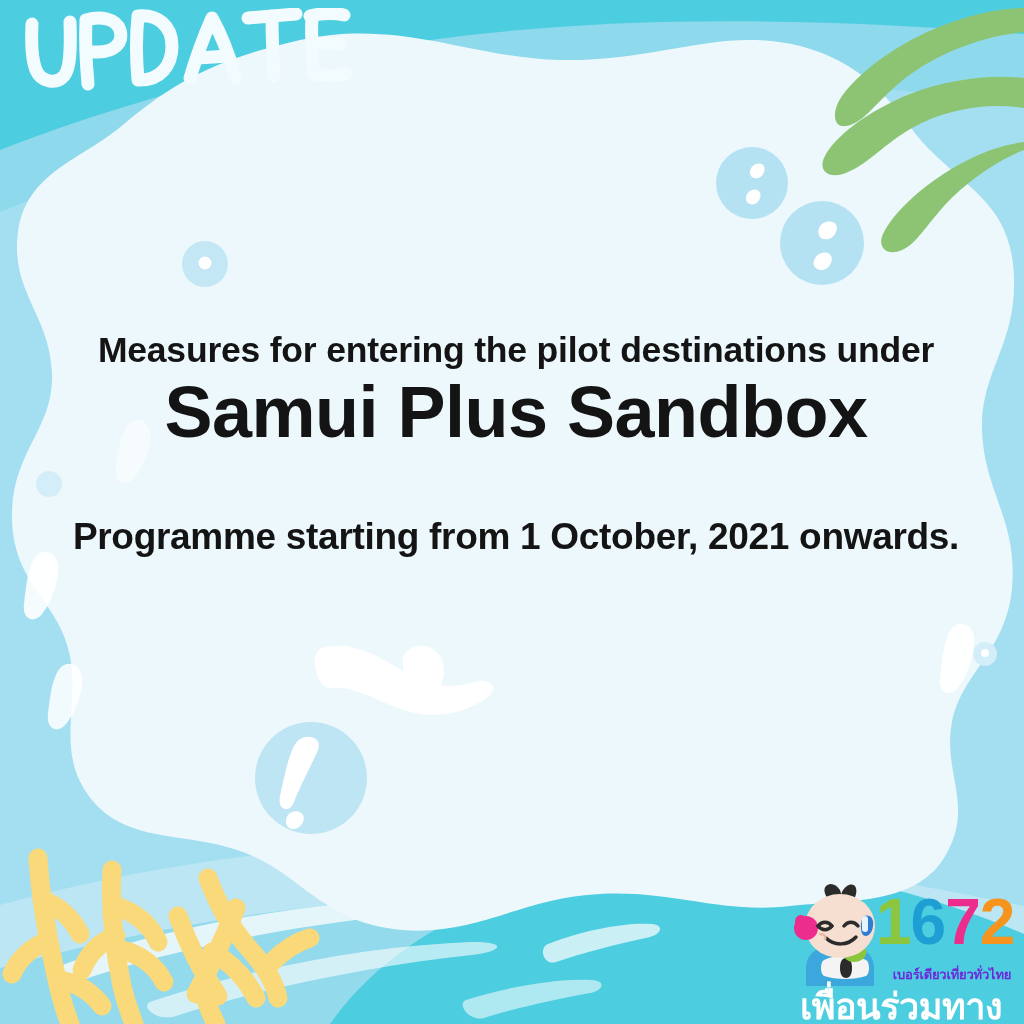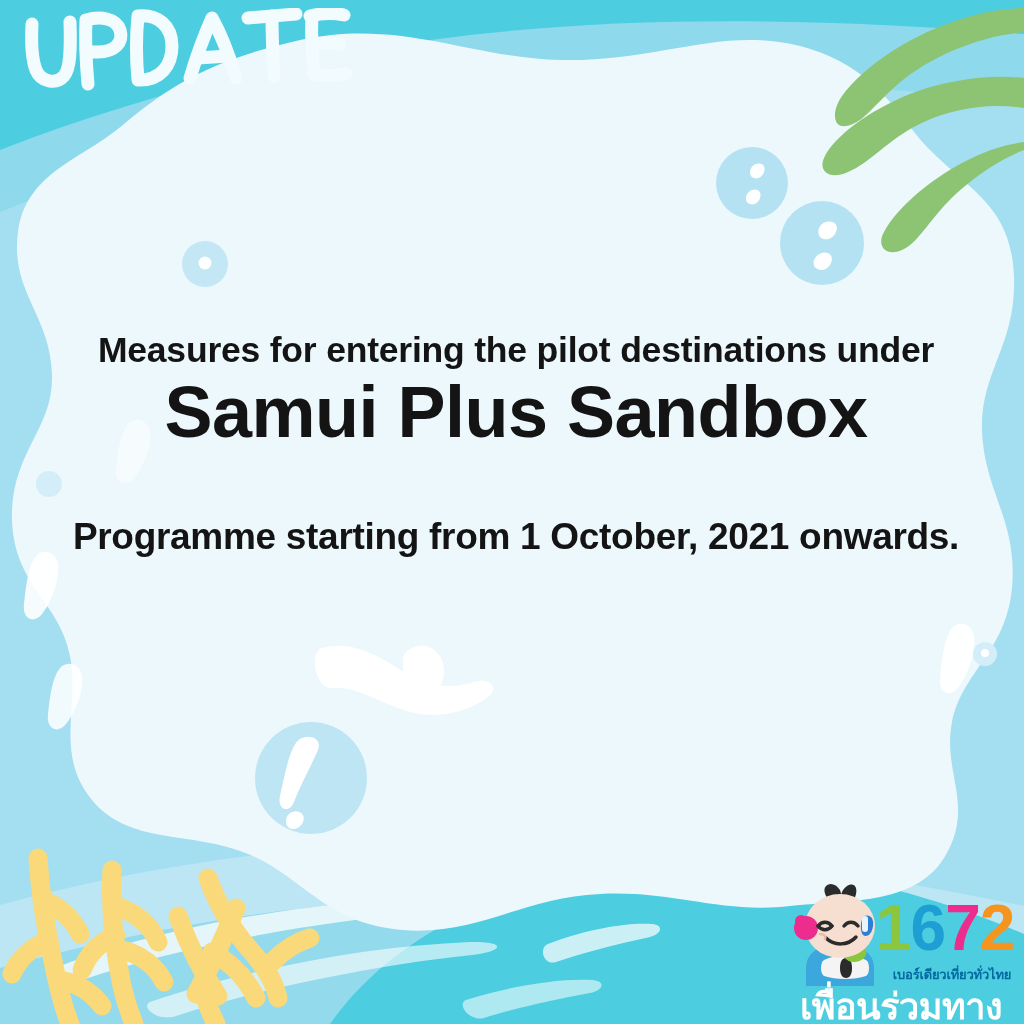--- a/index.html
+++ b/index.html
@@ -75,37 +75,37 @@
     position: absolute;
     left: 778px;
     top: 880px;
     width: 246px;
     height: 144px;
     z-index: 50;
   }
   #logo-digits {
     position: absolute;
     left: 98px;
-    top: 16px;
+    top: 10px;
     font-size: 64px;
     font-weight: 800;
     letter-spacing: -1px;
     line-height: 1;
     white-space: nowrap;
   }
   #logo-digits span { display: inline-block; }
   #logo-tagline-th {
     position: absolute;
     left: 104px;
     top: 84px;
     width: 140px;
     text-align: center;
     font-size: 13px;
     font-weight: 700;
-    color: #0369a1;
+    color: #6d28d9;
     letter-spacing: -0.2px;
     white-space: nowrap;
   }
   #logo-name-th {
     position: absolute;
     left: 0px;
     top: 98px;
     width: 246px;
     text-align: center;
     font-size: 36px;

